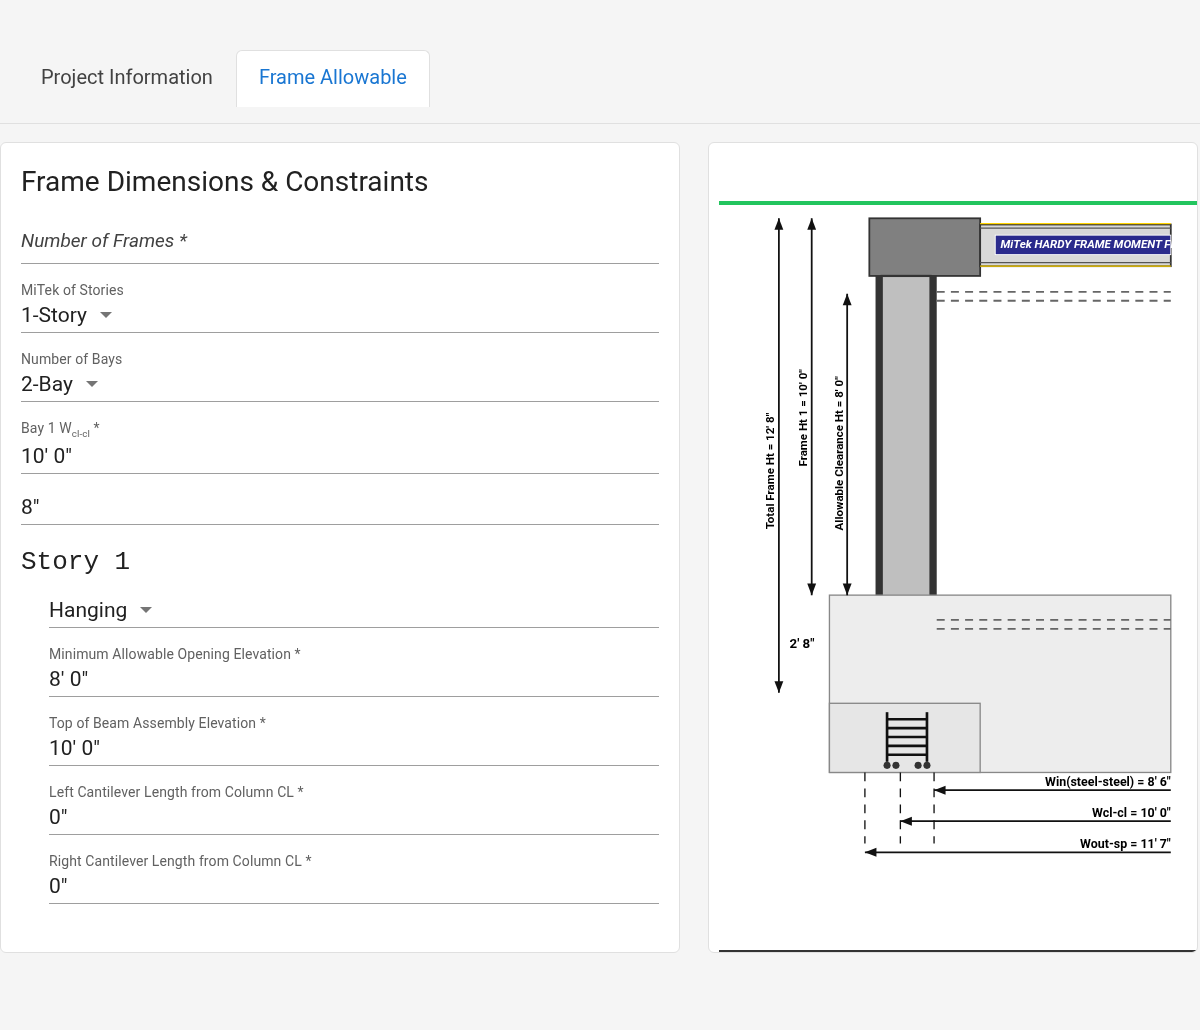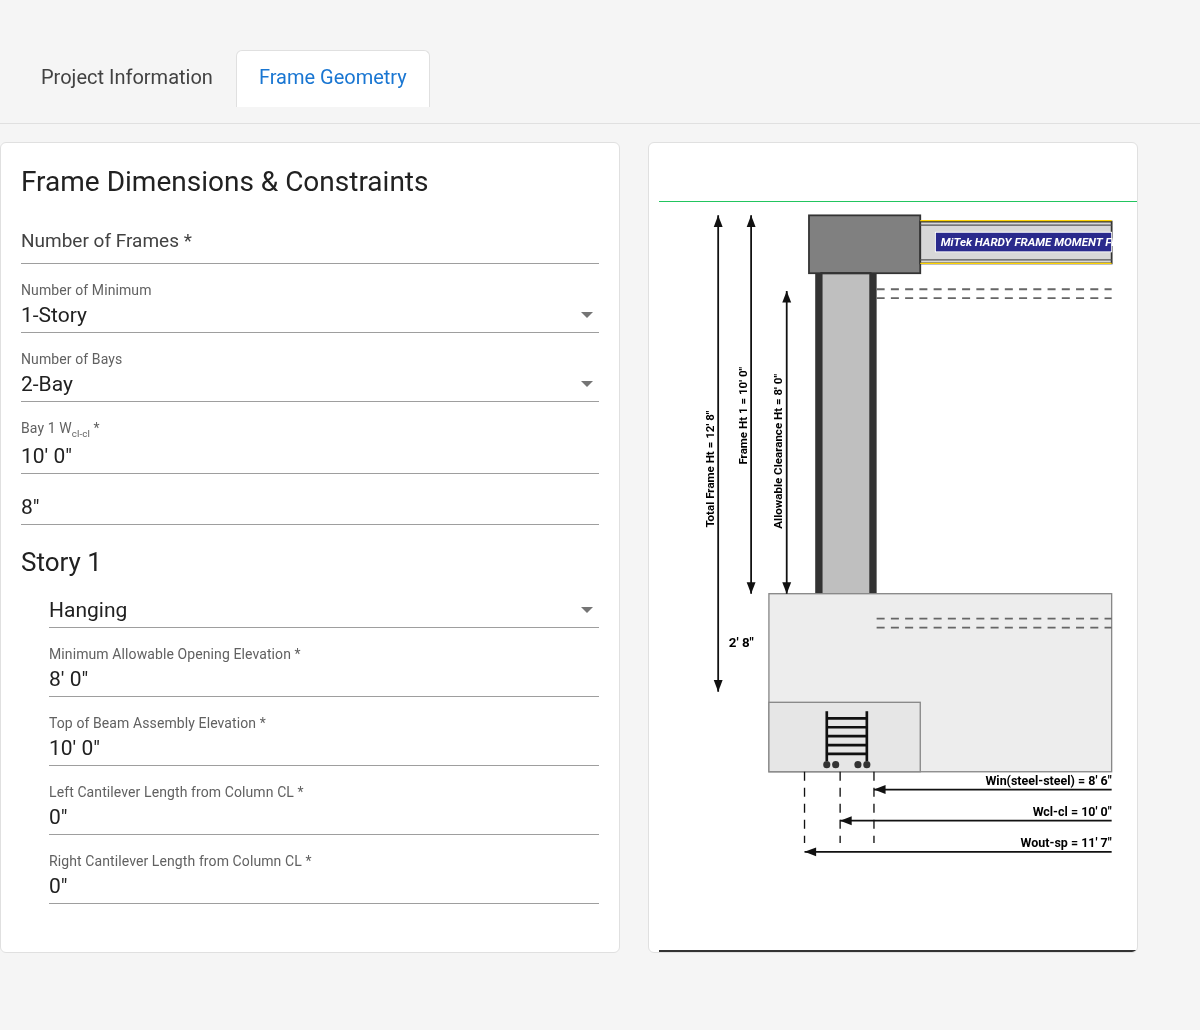--- a/index.html
+++ b/index.html
@@ -1,55 +1,55 @@
 <!DOCTYPE html>
 <html><head>
 <meta charset="utf-8">
 <style>
 * { box-sizing: border-box; margin: 0; padding: 0; }
 body { font-family: Roboto, -apple-system, BlinkMacSystemFont, "Segoe UI", Arial, sans-serif; background: #f5f5f5; color: #212121; width: 1200px; height: 1030px; overflow: hidden; }
 .tabs { display: flex; border-bottom: 1px solid #e0e0e0; padding: 16px 18px; padding-top: 50px; }
 .tab { padding: 14px 22px 18px 22px; font-size: 20px; color: #424242; cursor: pointer; border: 1px solid transparent; border-bottom: none; border-radius: 6px 6px 0 0; }
 .tab.active { background: #fff; color: #1976d2; border-color: #e0e0e0; }
 .main { display: flex; gap: 28px; padding: 18px 0 0 0; }
-.left-panel { background: #fff; border: 1px solid #e0e0e0; border-radius: 6px; width: 620px; margin-left: 0; padding: 22px 20px 30px 20px; }
+.left-panel { background: #fff; border: 1px solid #e0e0e0; border-radius: 6px; width: 680px; margin-left: 0; padding: 22px 20px 30px 20px; }
 .panel-title { font-size: 28px; font-weight: 400; color: #212121; margin-bottom: 28px; }
 .field { margin-bottom: 18px; border-bottom: 1px solid #9e9e9e; padding-bottom: 2px; }
 .field.stub { padding-bottom: 8px; }
 .field-label { font-size: 14px; color: #616161; margin-bottom: 2px; letter-spacing: 0.1px; }
-.field-row { display: flex; align-items: center; justify-content: space-between; gap: 13px; }
+.field-row { display: flex; align-items: center; justify-content: flex-start; gap: 13px; }
 .field-value { font-size: 21px; color: #212121; padding: 3px 0; }
 .chev { width: 0; height: 0; border-left: 6px solid transparent; border-right: 6px solid transparent; border-top: 6px solid #757575; margin-right: 6px; }
-.section-title { font-size: 26px; font-weight: 400; color: #212121; margin: 22px 0 18px 0; }
+.section-title { font-size: 26px; font-weight: 400; color: #212121; margin: 22px 0 18px 0; font-family: Liberation Mono, monospace; }
 .indent { padding-left: 28px; }
 .right-panel { background: #fff; border: 1px solid #e0e0e0; border-radius: 6px; width: 490px; overflow: hidden; position: relative; }
-.right-inner { position: absolute; left: 10px; top: 58px; right: 0; bottom: 0; border-top: 1px solid #22c55e; border-bottom: 2px solid #333; }
+.right-inner { position: absolute; left: 10px; top: 58px; right: 0; bottom: 0; border-top: 4px solid #22c55e; border-bottom: 2px solid #333; }
 
 
 .diagram { position: absolute; left: 0; top: 0; width: 100%; height: 100%; }
 sub { font-size: 0.7em; }
 </style>
 </head>
 <body>
 
 <div class="tabs">
   <div class="tab">Project Information</div>
-  <div class="tab active">Frame Geometry</div>
+  <div class="tab active">Frame Allowable</div>
 </div>
 
 <div class="main">
   <div class="left-panel">
     <div class="panel-title">Frame Dimensions &amp; Constraints</div>
 
     <div class="field stub">
-      <div class="field-value" style="font-size:19px;color:#424242;">Number of Frames *</div>
+      <div class="field-value" style="font-size:19px;color:#424242;font-style:italic;">Number of Frames *</div>
     </div>
 
     <div class="field">
-      <div class="field-label">Number of Minimum</div>
+      <div class="field-label">MiTek of Stories</div>
       <div class="field-row">
         <div class="field-value">1-Story</div>
         <div class="chev"></div>
       </div>
     </div>
 
     <div class="field">
       <div class="field-label">Number of Bays</div>
       <div class="field-row">
         <div class="field-value">2-Bay</div>

